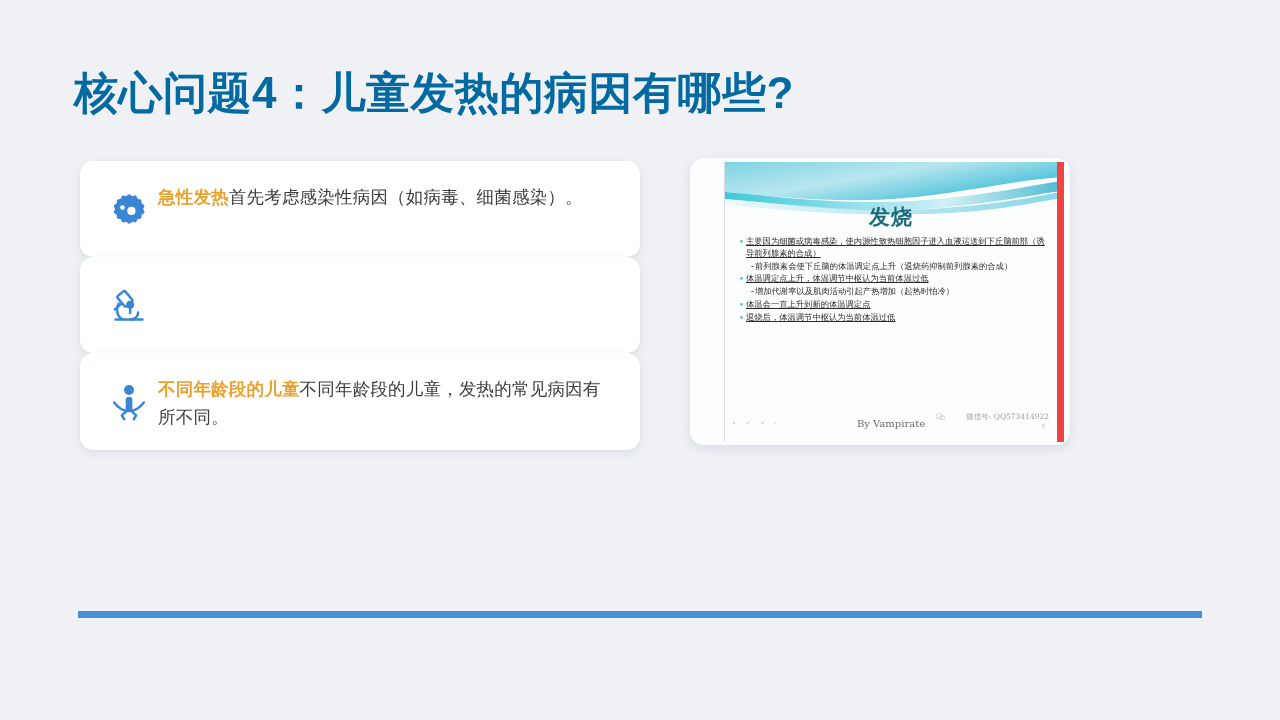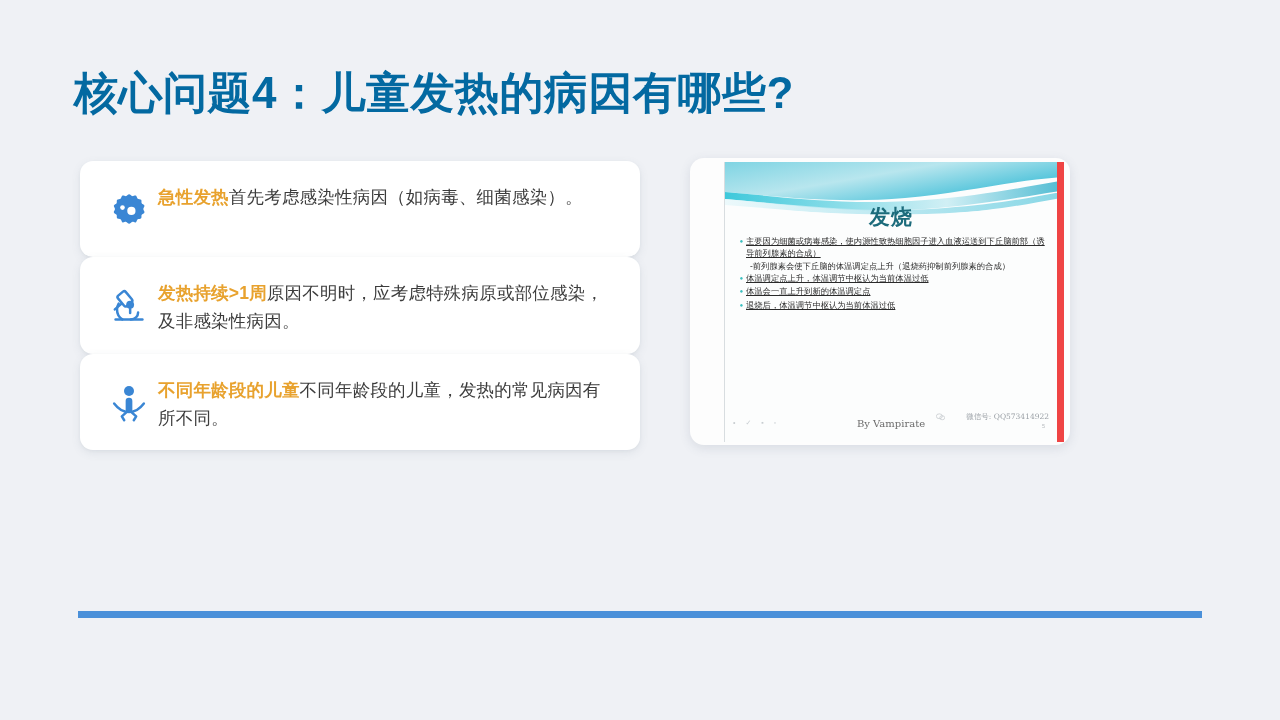--- a/index.html
+++ b/index.html
@@ -149,20 +149,21 @@
   .sb-dot {
     flex: 0 0 9px;
     color: #3bbfbf;
     font-size: 9px;
     line-height: 1.35;
     text-align: center;
   }
   .sb-sub {
     padding-left: 13px;
     margin-bottom: 1px;
+    font-family: Liberation Mono, monospace;
   }
   .sb-txt { flex: 1; text-decoration: underline; }
 
   .slide-footer {
     position: absolute;
     left: 0; right: 0;
     bottom: 6px;
     height: 24px;
   }
   .footer-credit {
@@ -248,23 +249,20 @@
       <div class="card-icon">
         <svg width="46" height="46" viewBox="0 0 48 48" fill="none" stroke="#3a86d4" stroke-width="2.6" stroke-linecap="round" stroke-linejoin="round">
           <path d="M10 38h28"></path>
           <path d="M17 38c-3.5-2.2-5.5-6-5.5-10.3 0-2.3.6-4.4 1.7-6.2"></path>
           <path d="M26 38c4.2 0 7.5-3.2 7.5-7.2"></path>
           <rect x="14.5" y="9.5" width="10.5" height="14" rx="2" transform="rotate(-40 19.7 16.5)"></rect>
           <path d="M9.2 27.5l6.5-5.5"></path>
           <circle cx="25.2" cy="22.6" r="4.1" fill="#3a86d4" stroke="none"></circle>
           <path d="M25.2 26.8v4.6"></path>
         </svg>
-      </div>
-      <div class="card-text">
-        <span class="hl">发热持续&gt;1周</span><span>原因不明时，应考虑特殊病原或部位感染，及非感染性病因。</span>
       </div>
     </div>
 
 
     <div class="card">
       <div class="card-icon">
         <svg width="46" height="46" viewBox="0 0 48 48">
           <circle cx="24" cy="11.5" r="5.2" fill="#3a86d4"></circle>
           <rect x="20.5" y="18.5" width="7" height="15.5" rx="3.4" fill="#3a86d4"></rect>
           <path d="M8.5 24.5c4.5 6 10 9 15.5 9s11-3 15.5-9" stroke="#3a86d4" stroke-width="2.6" fill="none" stroke-linecap="round"></path>
@@ -313,20 +311,21 @@
         <div class="slide-body">
           <div class="sb-row">
             <span class="sb-dot">•</span>
             <span class="sb-txt">主要因为细菌或病毒感染，使内源性致热细胞因子进入血液运送到下丘脑前部（诱导前列腺素的合成）</span>
           </div>
           <div class="sb-sub">-前列腺素会使下丘脑的体温调定点上升（退烧药抑制前列腺素的合成）</div>
           <div class="sb-row">
             <span class="sb-dot">•</span>
             <span class="sb-txt">体温调定点上升，体温调节中枢认为当前体温过低</span>
           </div>
+          <div class="sb-sub">-增加代谢率以及肌肉活动引起产热增加（起热时怕冷）</div>
           <div class="sb-row">
             <span class="sb-dot">•</span>
             <span class="sb-txt">体温会一直上升到新的体温调定点</span>
           </div>
           <div class="sb-row">
             <span class="sb-dot">•</span>
             <span class="sb-txt">退烧后，体温调节中枢认为当前体温过低</span>
           </div>
         </div>
 

